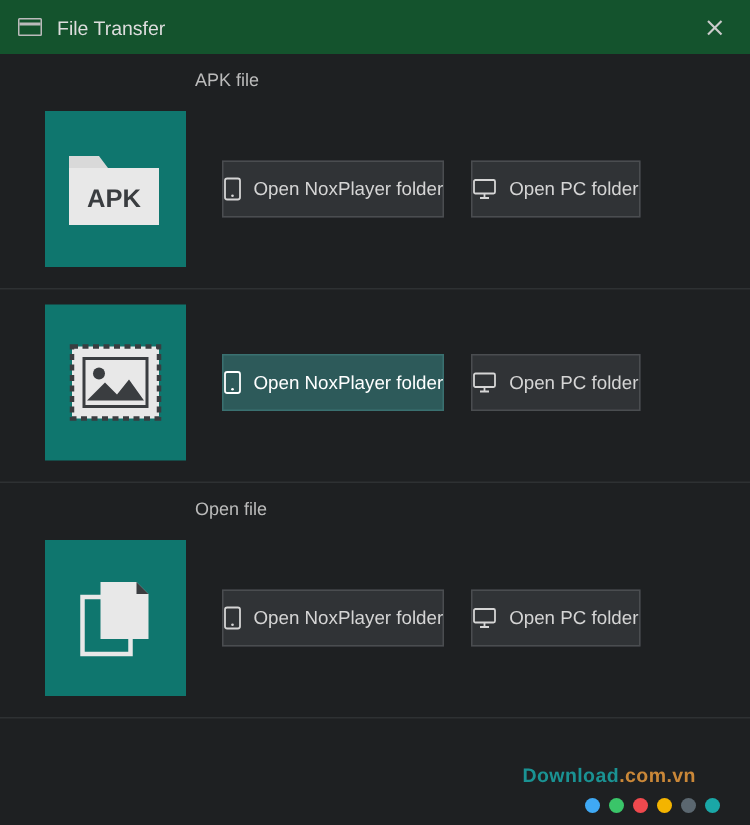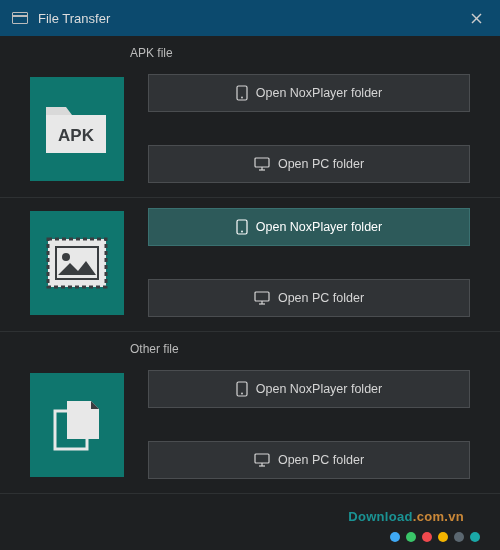--- a/index.html
+++ b/index.html
@@ -14,21 +14,21 @@
       font-family: "Segoe UI", Arial, sans-serif;
       color: #cccccc;
       overflow: hidden;
       position: relative;
     }
     .titlebar {
       height: 36px;
       display: flex;
       align-items: center;
       padding: 0 12px;
-      background: #0c4a6e;
+      background: #14532d;
     }
     .titlebar .app-icon {
       width: 16px;
       height: 12px;
       border: 1.5px solid #bbbbbb;
       border-radius: 1px;
       margin-right: 10px;
       position: relative;
     }
     .titlebar .app-icon::after {
@@ -81,22 +81,22 @@
       align-items: center;
       justify-content: center;
       flex-shrink: 0;
     }
     .thumb svg {
       display: block;
     }
     .buttons {
       flex: 1;
       display: flex;
-      flex-direction: column;
-      gap: 33px;
+      flex-direction: row;
+      gap: 18px;
     }
     .btn {
       height: 38px;
       border: 1px solid #4a4d50;
       background: #303336;
       color: #d5d5d5;
       font-size: 12.5px;
       display: flex;
       align-items: center;
       justify-content: center;
@@ -205,21 +205,21 @@
           <line x1="5" y1="13" x2="11" y2="13" stroke="#d5d5d5" stroke-width="1.2"></line>
           <line x1="8" y1="10" x2="8" y2="13" stroke="#d5d5d5" stroke-width="1.2"></line>
         </svg>
         <span>Open PC folder</span>
       </div>
     </div>
   </div>
 </div>
 
 <div class="section">
-  <div class="section-title">Other file</div>
+  <div class="section-title">Open file</div>
   <div class="row">
     <div class="thumb">
       <svg width="60" height="60" viewBox="0 0 60 60">
         <rect x="8" y="16" width="32" height="38" fill="none" stroke="#e8e8e8" stroke-width="3"></rect>
         <path d="M20 6 L44 6 L52 14 L52 44 L20 44 Z" fill="#e8e8e8"></path>
         <path d="M44 6 L44 14 L52 14 Z" fill="#3a3d40"></path>
       </svg>
     </div>
     <div class="buttons">
       <div class="btn">

